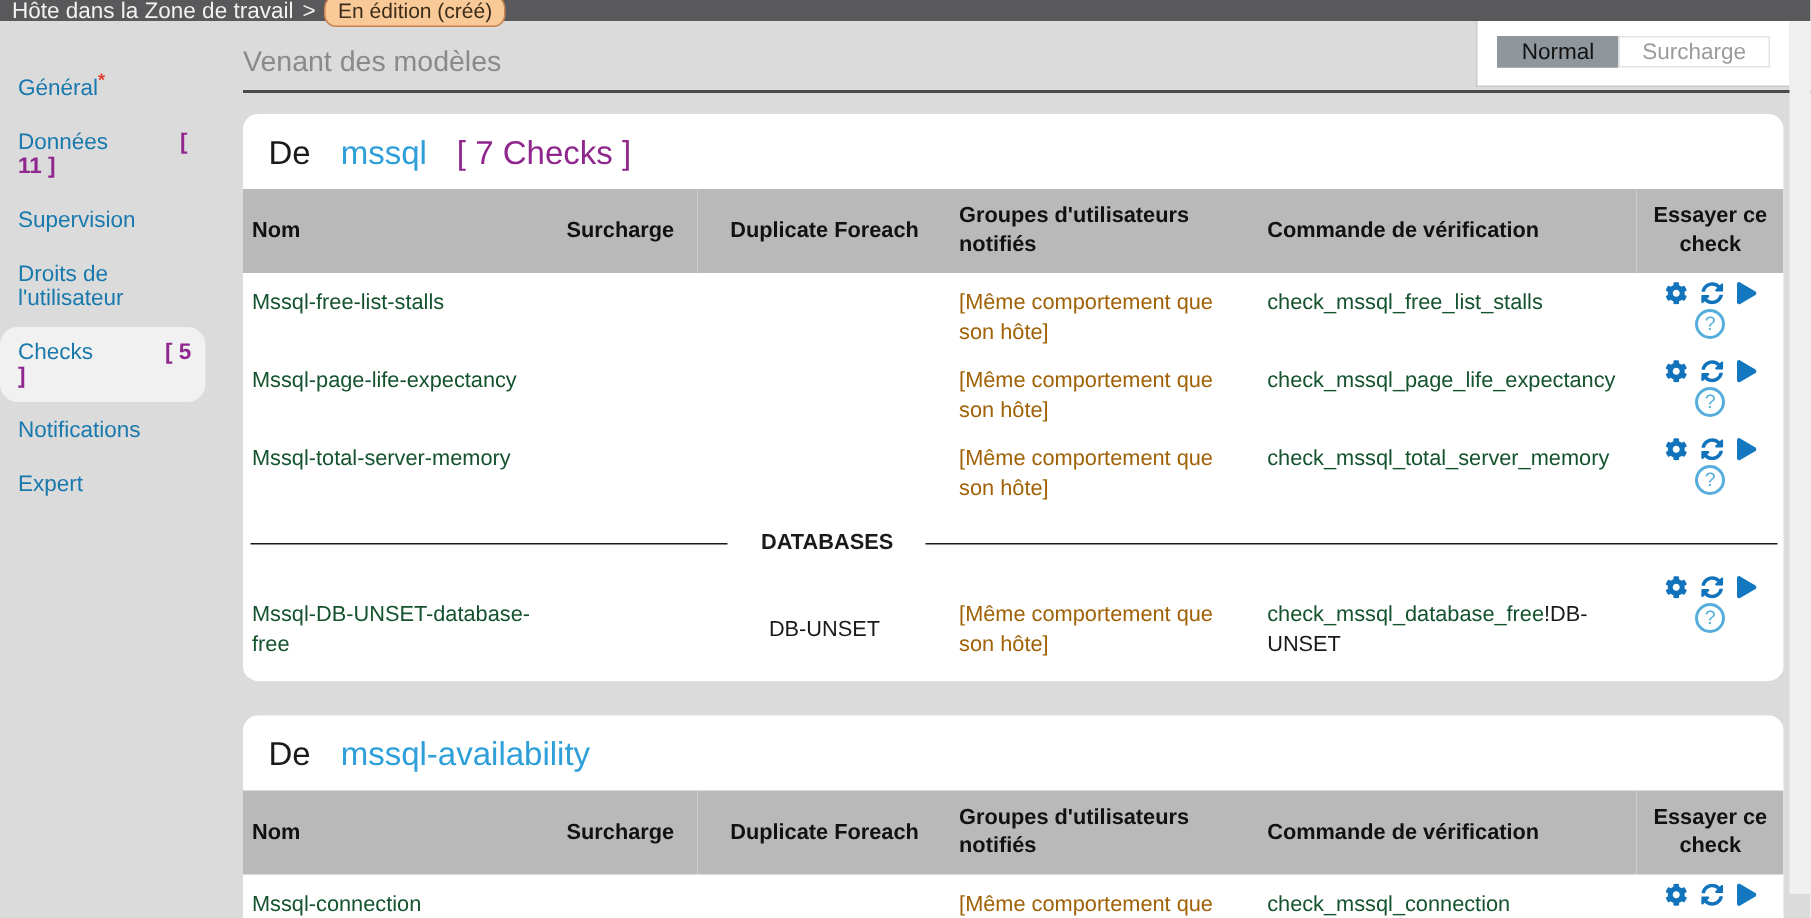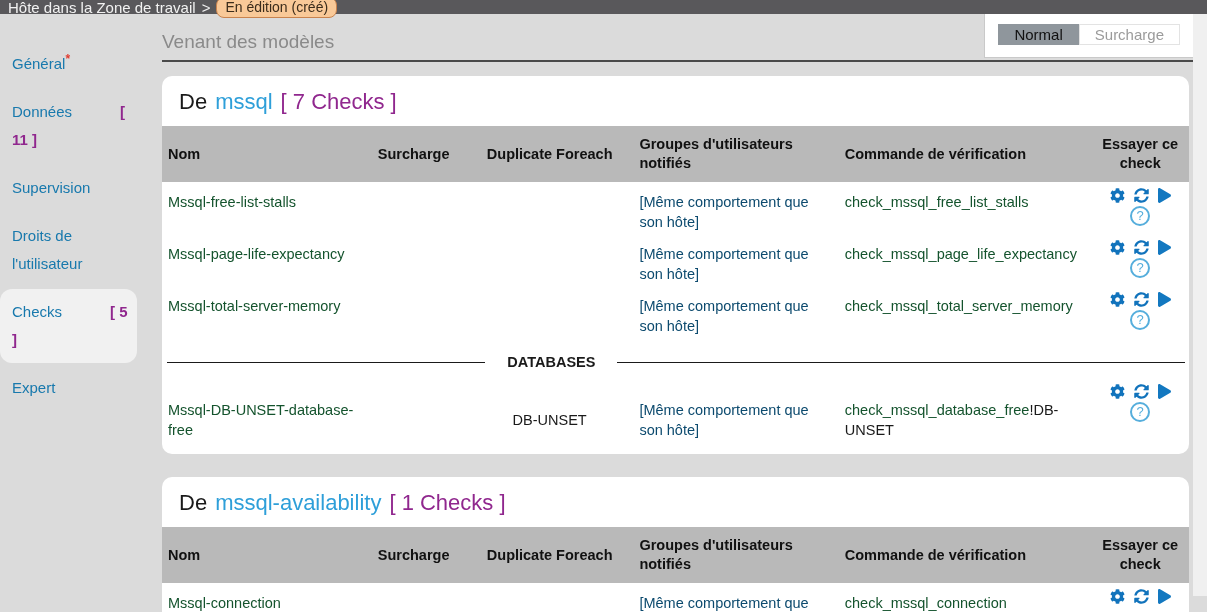--- a/index.html
+++ b/index.html
@@ -18,21 +18,21 @@
   .topbar .sep { color:#F2F2F2; font-size:15px; }
   .badge {
     background:#F9C998; border:1px solid #C8834E; border-radius:8px;
     padding:1px 8px 2px; font-size:14px; color:#3B2C1B;
   }
   
   .layout { display:flex; height:582px; }
   .sidebar { width:150px; flex:0 0 150px; padding-top:22px; }
   .side-item {
     padding:9px 8px 9px 12px; margin:0 13px 2px 0;
-    font-size:15px; line-height:28px; color:#1879AD; cursor:pointer;
+    font-size:15px; line-height:16px; color:#1879AD; cursor:pointer;
   }
   .side-item.active { background:#F1F1F1;border-radius:12px; }
   .side-item .count { color:#90278E; font-weight:bold; margin-left:4px;padding-left:44px; }
   .side-item .req { color:#E03C31; font-weight:bold; font-size:12px; vertical-align:super; }
   main { flex:1; position:relative; min-width:0; }
   .scroll-track {
     position:absolute; top:0; right:0; width:14px; height:582px;
     background:#F0F0F0; z-index:5;
   }
   
@@ -52,40 +52,40 @@
   .section-title {
     margin:17px 0 0 12px; padding-bottom:7px;
     font-size:19px; font-weight:normal; color:#8A8A8A;
     border-bottom:2px solid #4A4A4A;
   }
   
   .card {
     background:#fff; border-radius:10px; margin:14px 18px 23px 12px;
     padding-bottom:12px; overflow:hidden;
   }
-  .card-title { display:flex; align-items:baseline; gap:8px; padding:13px 17px 11px; font-size:22px; }
+  .card-title { display:flex; align-items:baseline; gap:20px; padding:13px 17px 11px; font-size:22px; }
   .card-title .t-pre { color:#1a1a1a; }
   .card-title .t-name { color:#2E9FD9; cursor:pointer; text-decoration:none;text-align:right; }
   .card-title .t-count { color:#90278E; }
   
   table { width:100%; border-collapse:collapse; table-layout:fixed; }
   thead th {
     background:#B9B9B9; color:#111; font-size:14.5px; font-weight:bold;
     padding:9px 5px; line-height:19px; text-align:left; vertical-align:middle;
   }
   thead th:first-child { padding-left:6px; }
   thead th.c { text-align:center; }
   tbody td {
     font-size:14.5px; line-height:20px; padding:10px 5px 2px; vertical-align:top;
   }
   tbody td:first-child { padding-left:6px; }
   tbody td.c { text-align:center; }
   a.cell-link { color:#14532d; text-decoration:none; cursor:pointer; word-wrap:break-word; }
   .cmd-suffix { color:#1a1a1a; }
-  .groups-note { color:#0c4a6e;text-align:center; }
+  .groups-note { color:#a16207;text-align:center; }
   
   .divider-cell { padding:14px 0 6px !important; }
   .group-divider { display:flex; align-items:center; }
   .group-divider .dline { border-top:1.5px solid #1a1a1a; height:0; }
   .group-divider .dl { width:31%; margin-left:5px; }
   .group-divider .dr { flex:1; margin-right:4px; }
   .group-divider .dtext { font-weight:bold; font-size:14.5px; padding:0 22px; }
   
   .try-cell { padding-top:6px !important; }
   .icon-row { display:flex; justify-content:center; align-items:center; gap:9px; }
@@ -117,20 +117,23 @@
       <span>Données</span><span class="count">[ 11 ]</span>
     </div>
     <div class="side-item">
       <span>Supervision</span>
     </div>
     <div class="side-item">
       <span>Droits de l'utilisateur</span>
     </div>
     <div class="side-item active">
       <span>Checks</span><span class="count">[ 5 ]</span>
+    </div>
+    <div class="side-item">
+      <span>Notifications</span>
     </div>
     <div class="side-item">
       <span>Expert</span>
     </div>
   </nav>
 
   <main>
     <div class="scroll-track"></div>
 
     <div class="toggle">
@@ -292,21 +295,20 @@
             </td>
           </tr>
         </tbody>
       </table>
     </section>
 
     <section class="card" style="padding-bottom:18px">
       <div class="card-title">
         <span class="t-pre">De</span>
         <a class="t-name">mssql-availability</a>
-        <span class="t-count">[ 1 Checks ]</span>
       </div>
       <table>
         <colgroup>
           <col style="width:19.5%">
             <col style="width:10%">
             <col style="width:16.5%">
           <col style="width:20%">
             <col style="width:24.5%">
             <col style="width:9.5%">
         </colgroup>

